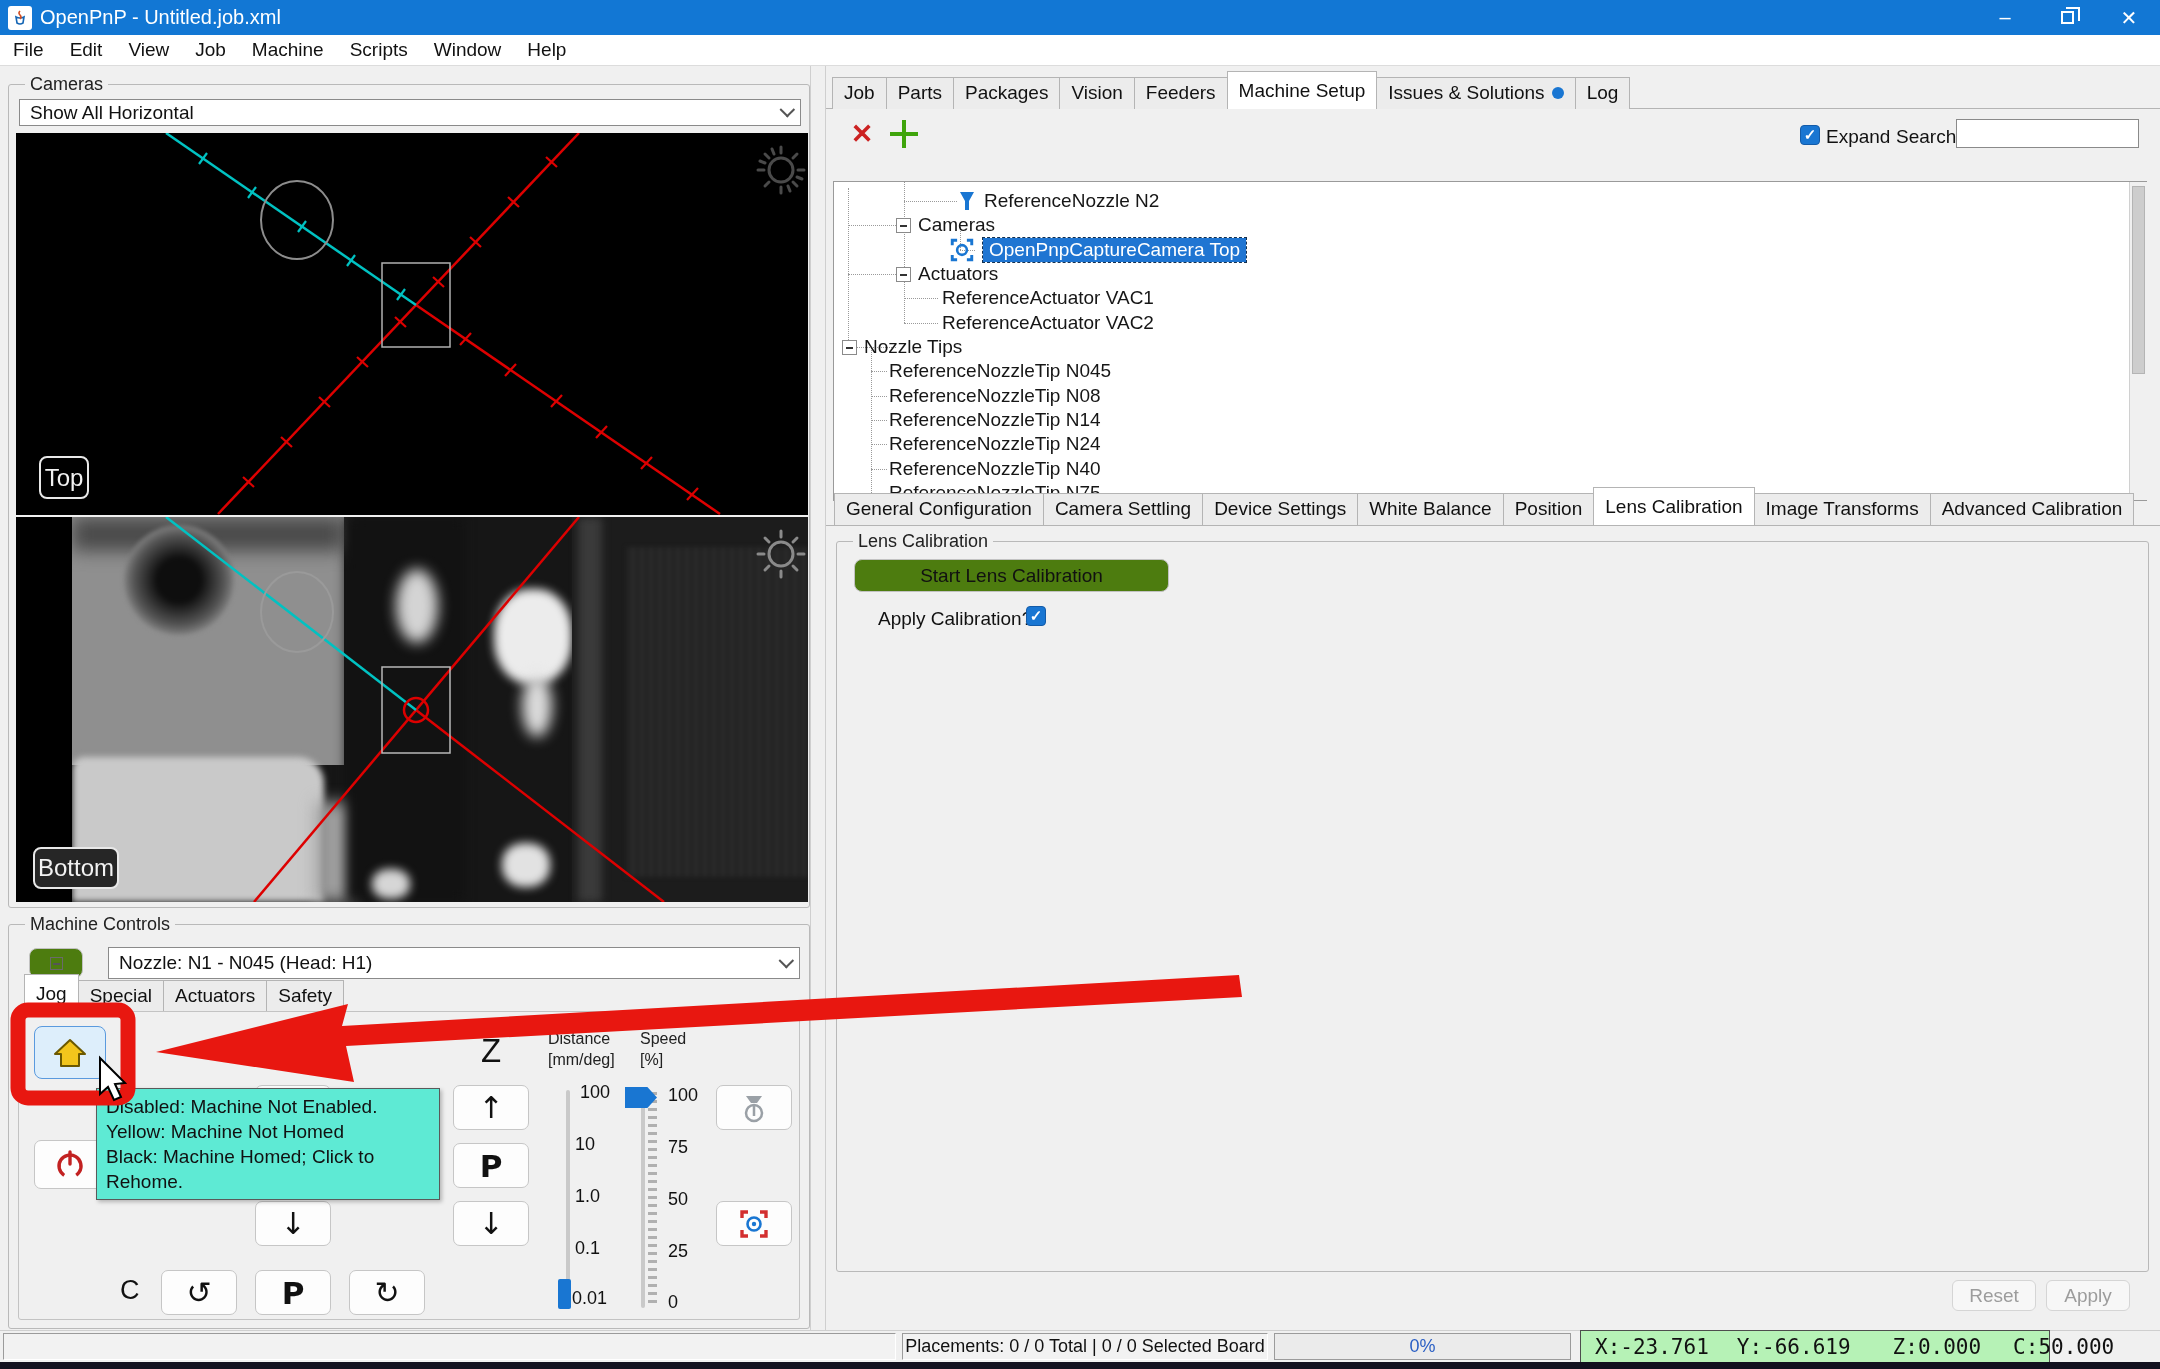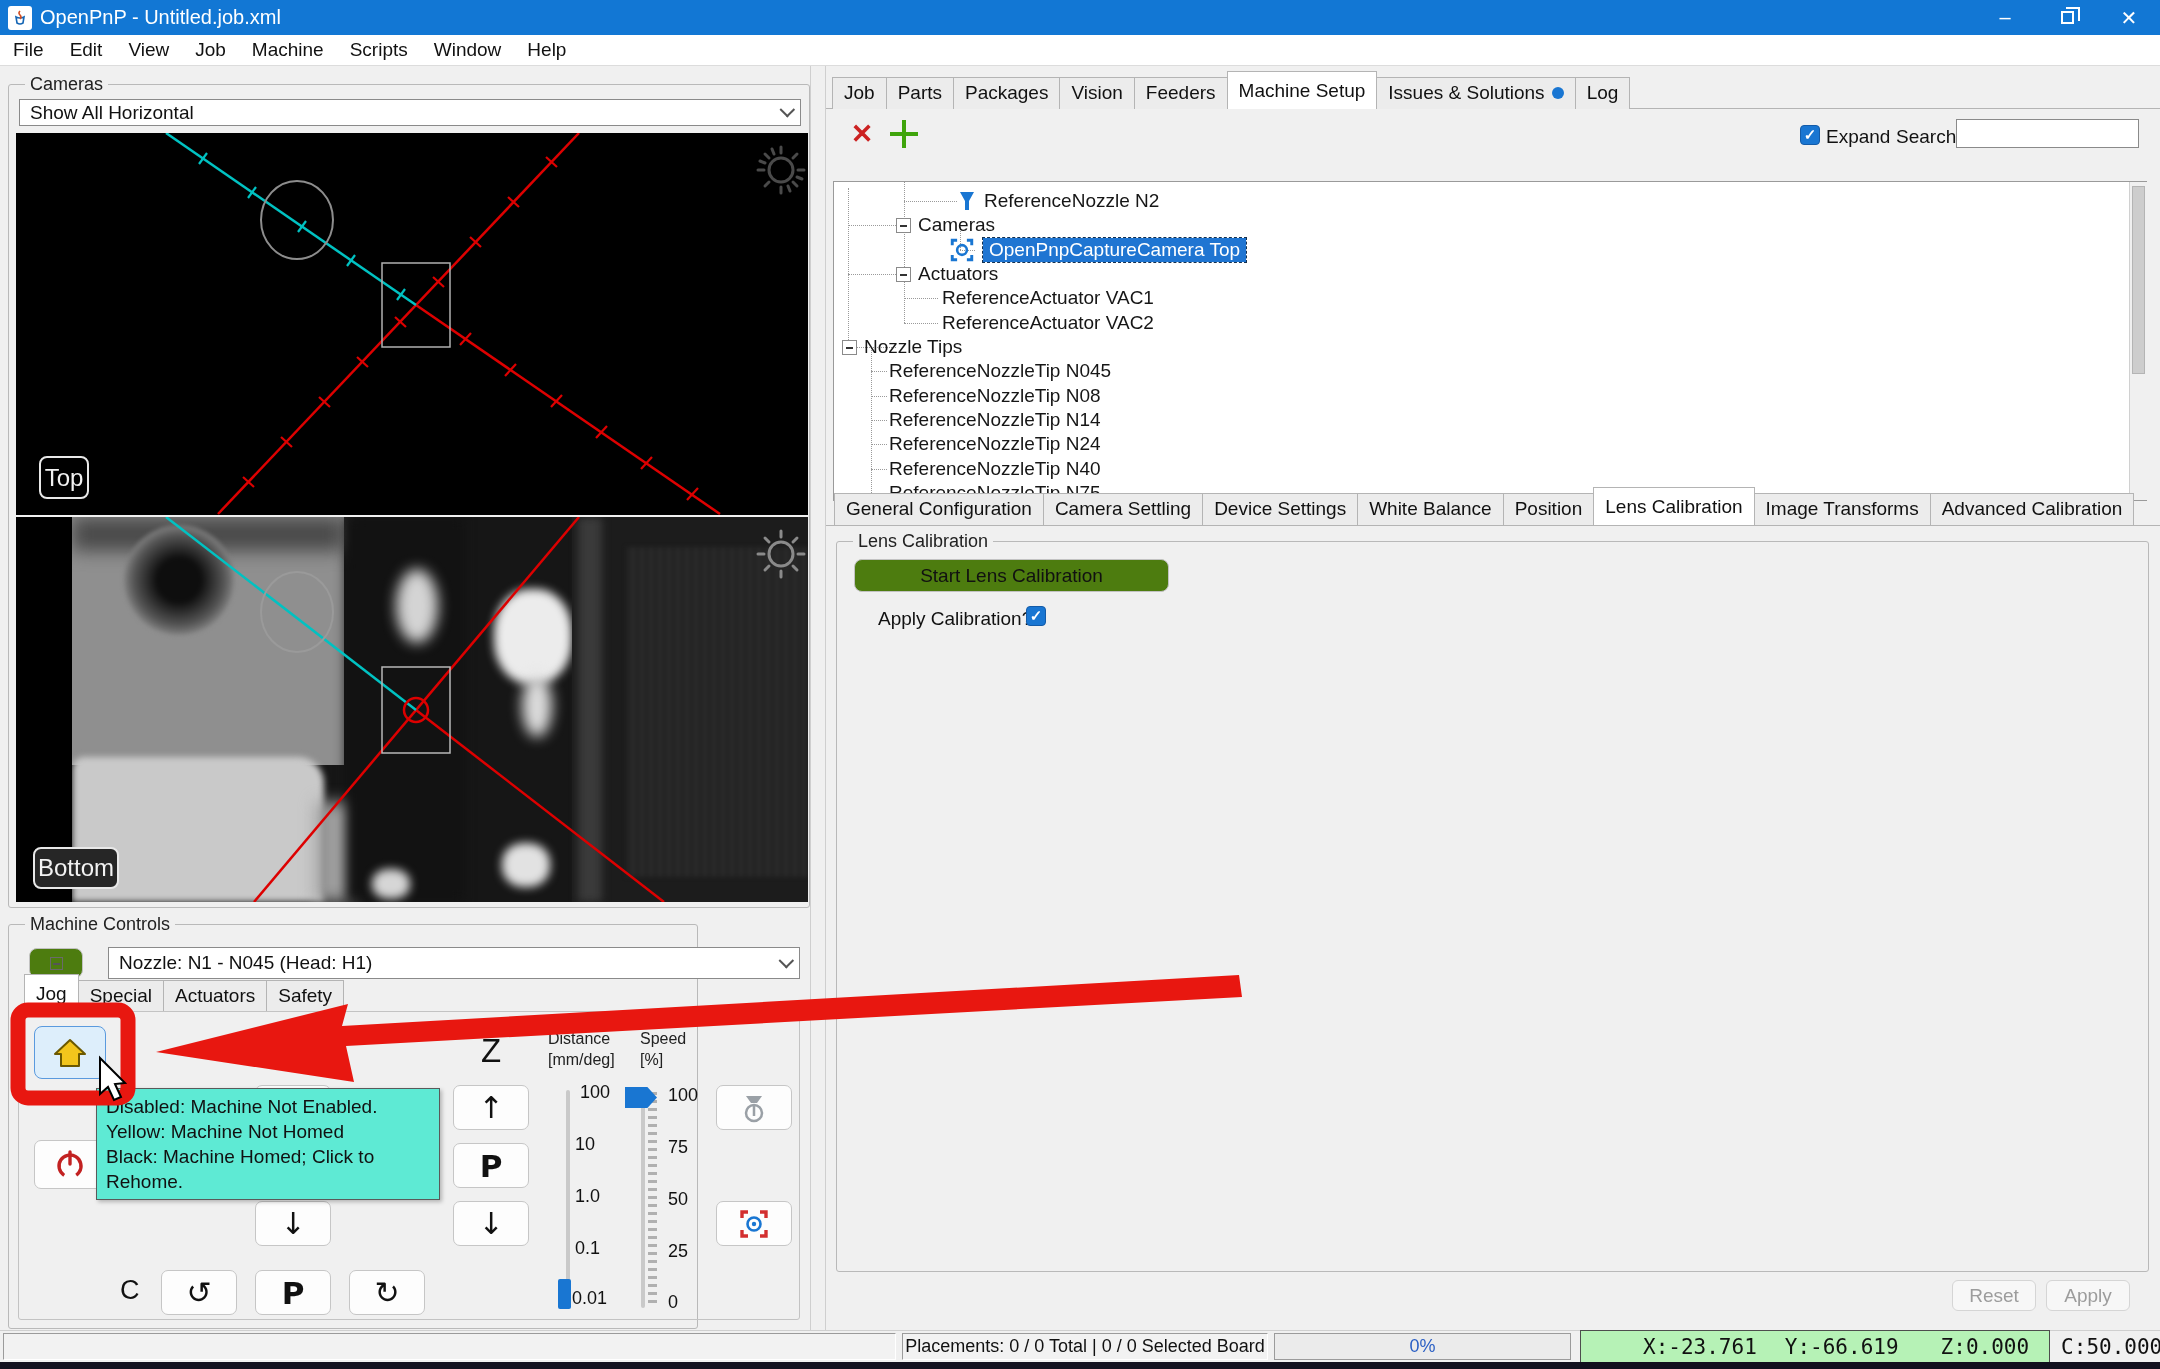--- a/index.html
+++ b/index.html
@@ -205,21 +205,21 @@
         <line x1="41" y1="41" x2="45" y2="45"></line>
       <line x1="13" y1="45" x2="17" y2="41"></line>
         <line x1="41" y1="17" x2="45" y2="13"></line>
     </g>
   </svg>
   <div class="camtag" style="left:17px;top:330px;width:86px;height:42px;background:#262626;">
     <span>Bottom</span>
   </div>
 </div>
 
-<div class="abs fieldset" style="left:8px;top:924px;width:690px;height:405px;">
+<div class="abs fieldset" style="left:8px;top:924px;width:802px;height:405px;">
   <span class="fieldset-label">Machine Controls</span>
 </div>
 <div class="pushbtn" style="left:29px;top:948px;width:54px;height:30px;border-radius:8px;">
   <span style="width:13px;height:13px;border:1px solid #6a6a6a;position:relative;display:inline-block;">
       <span style="position:absolute;left:2px;top:5px;width:7px;height:2px;background:#555;"></span>
     </span>
 </div>
 <div class="combo" style="left:108px;top:947px;width:692px;height:32px;">
   <span>Nozzle: N1 - N045 (Head: H1)</span>
   <span class="chev"></span>
@@ -431,21 +431,21 @@
 <div class="pushbtn disabled" style="left:2046px;top:1280px;width:84px;height:31px;border-radius:6px;">Apply</div>
 
 <div class="abs" style="left:0;top:1330px;width:2160px;height:32px;border-top:1px solid #cfcfcf;background:#f0f0f0;"></div>
 <div class="sunken" style="left:3px;top:1333px;width:893px;height:27px;"></div>
 <div class="sunken" style="left:902px;top:1333px;width:366px;height:27px;display:flex;align-items:center;justify-content:center;">
   <span style="font-size:18px;color:#111;">Placements: 0 / 0 Total | 0 / 0 Selected Board</span>
 </div>
 <div class="abs" style="left:1274px;top:1333px;width:297px;height:27px;border:1px solid #9b9b9b;background:#ebebeb;display:flex;align-items:center;justify-content:center;">
   <span style="font-size:18px;color:#2a5fc4;">0%</span>
 </div>
-<div class="coords" style="left:1580px;top:1330px;width:470px;height:33px;padding-left:48px;">
+<div class="coords" style="left:1580px;top:1330px;width:470px;height:33px;">
   <span>X:-23.761</span>
   <span style="margin-left:28px;">Y:-66.619</span>
   <span style="margin-left:42px;">Z:0.000</span>
   <span style="margin-left:32px;">C:50.000</span>
 </div>
 <div class="abs" style="left:0;top:1362px;width:2160px;height:7px;background:#11101e;"></div>
 
 <div class="tooltip" style="left:96px;top:1088px;width:344px;">
   <div>Disabled: Machine Not Enabled.</div>
   <div>Yellow: Machine Not Homed</div>

